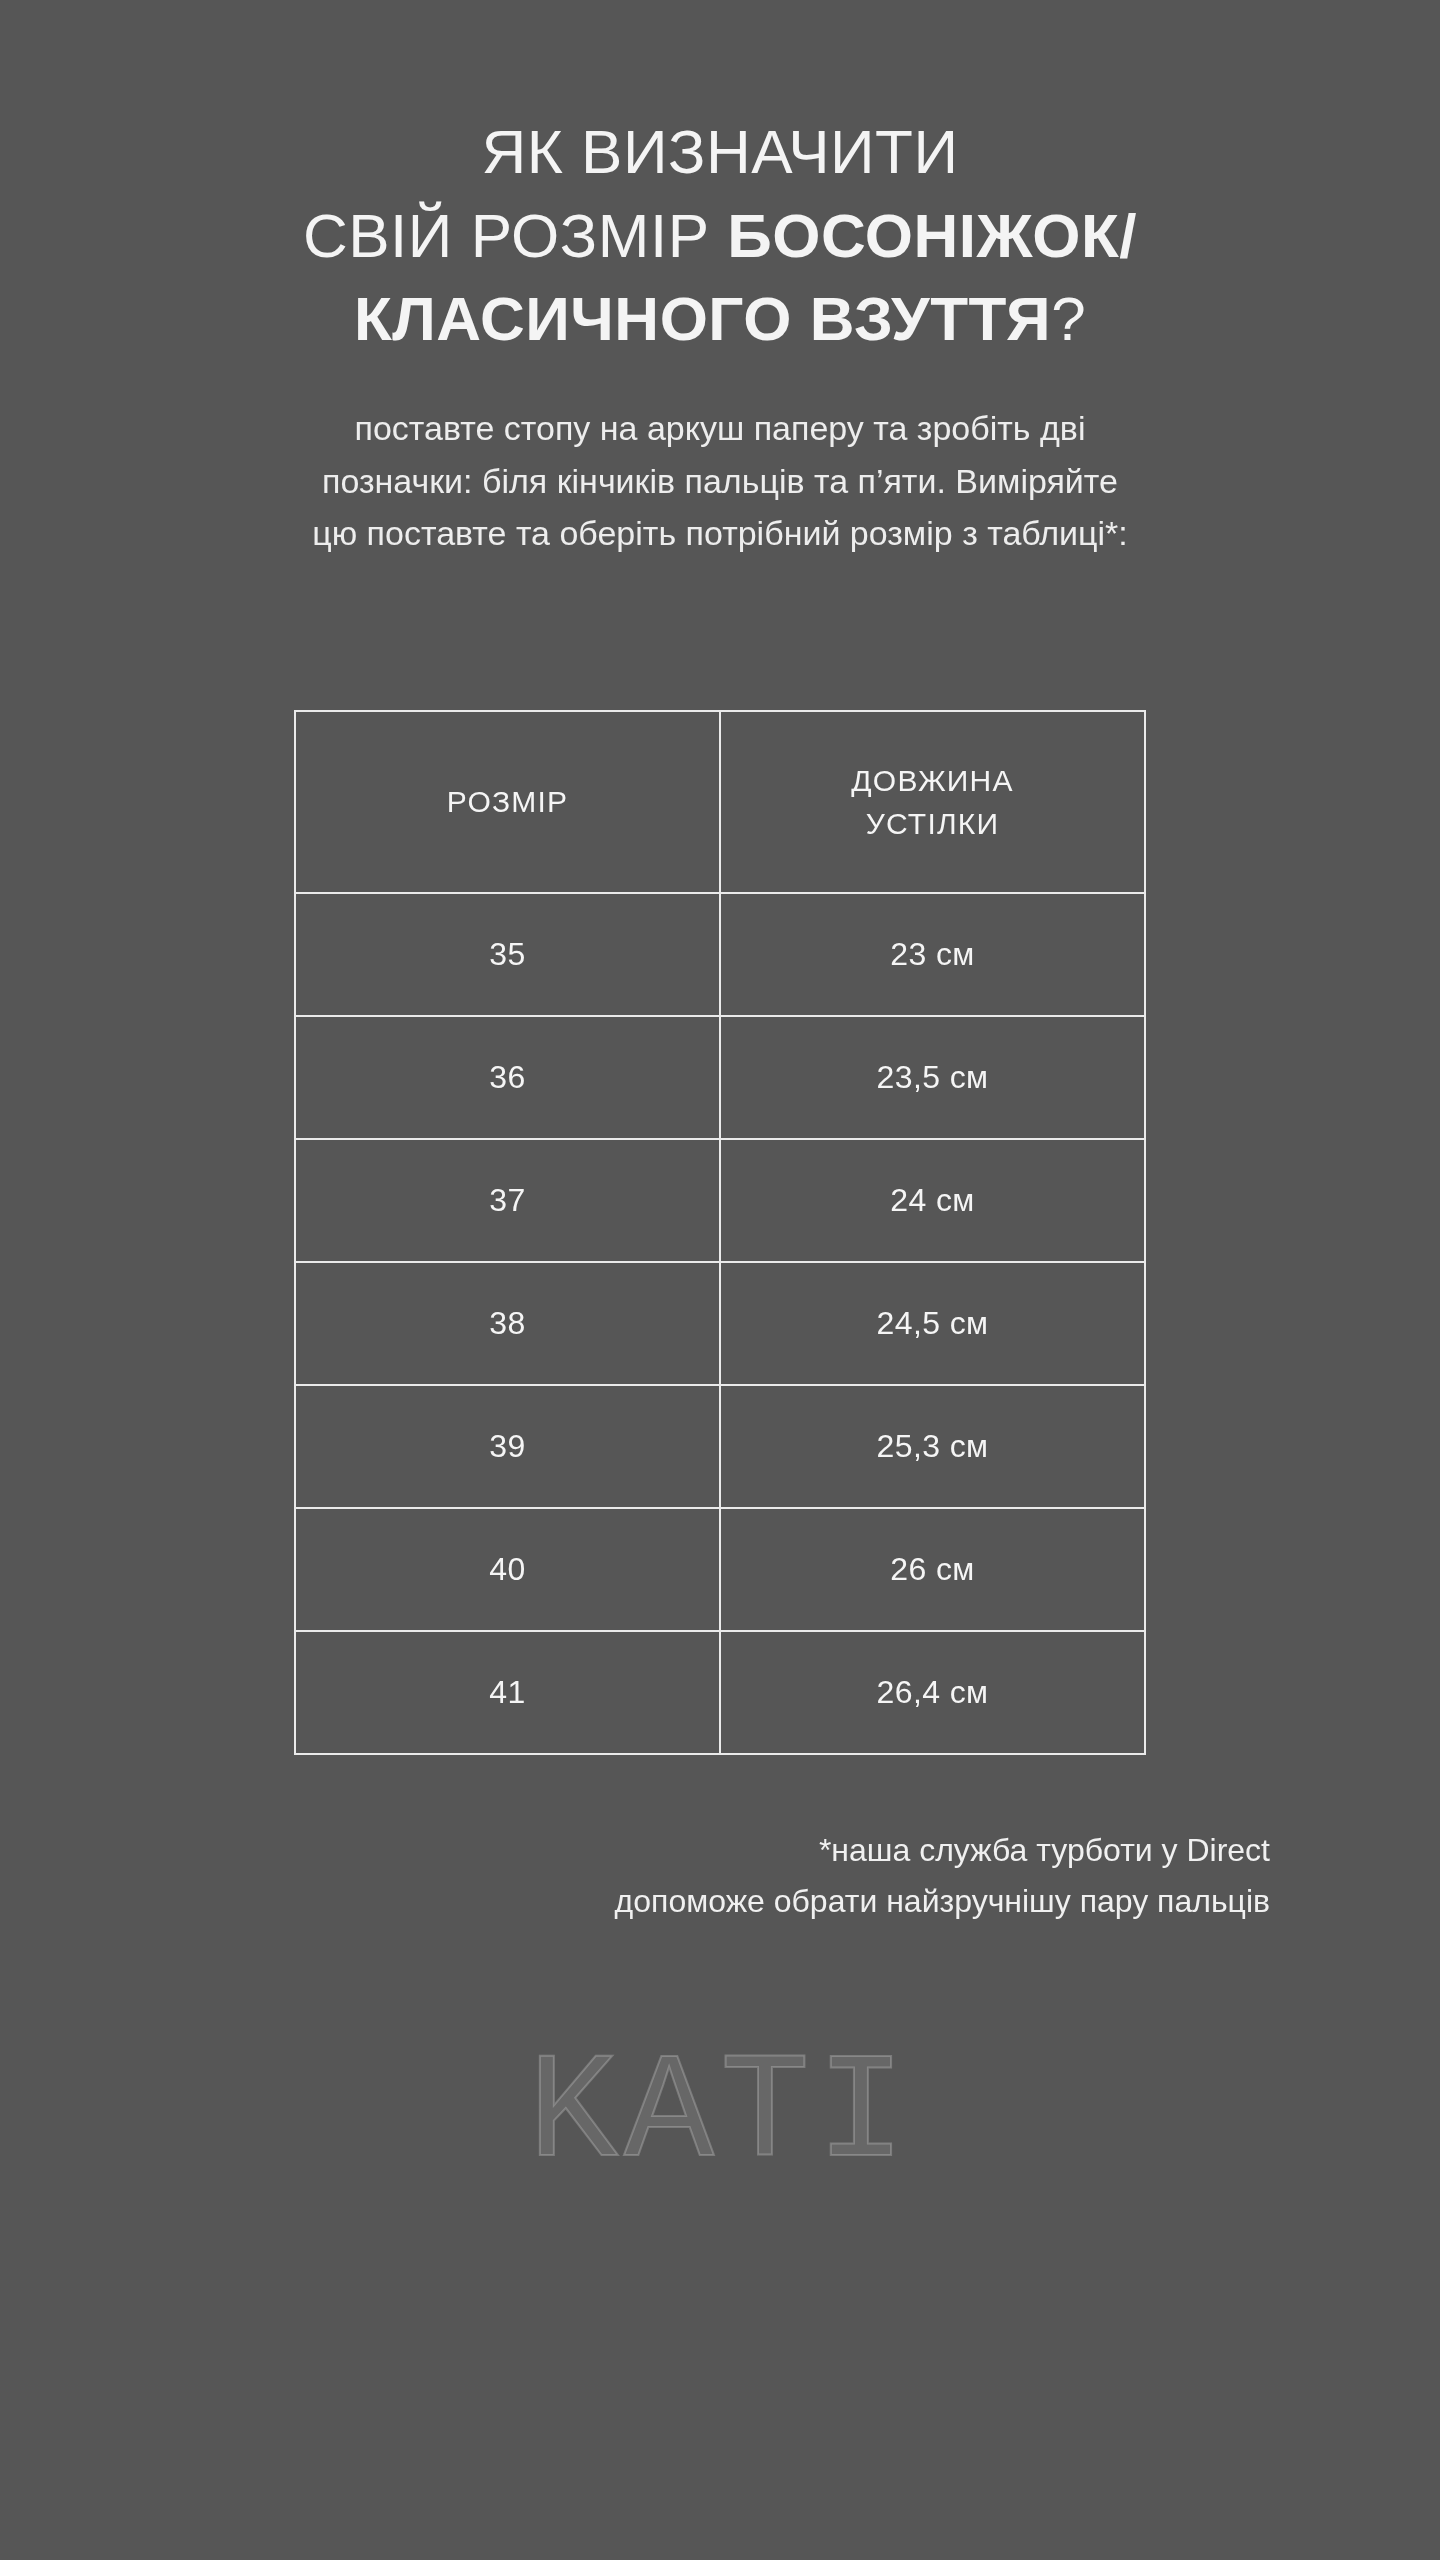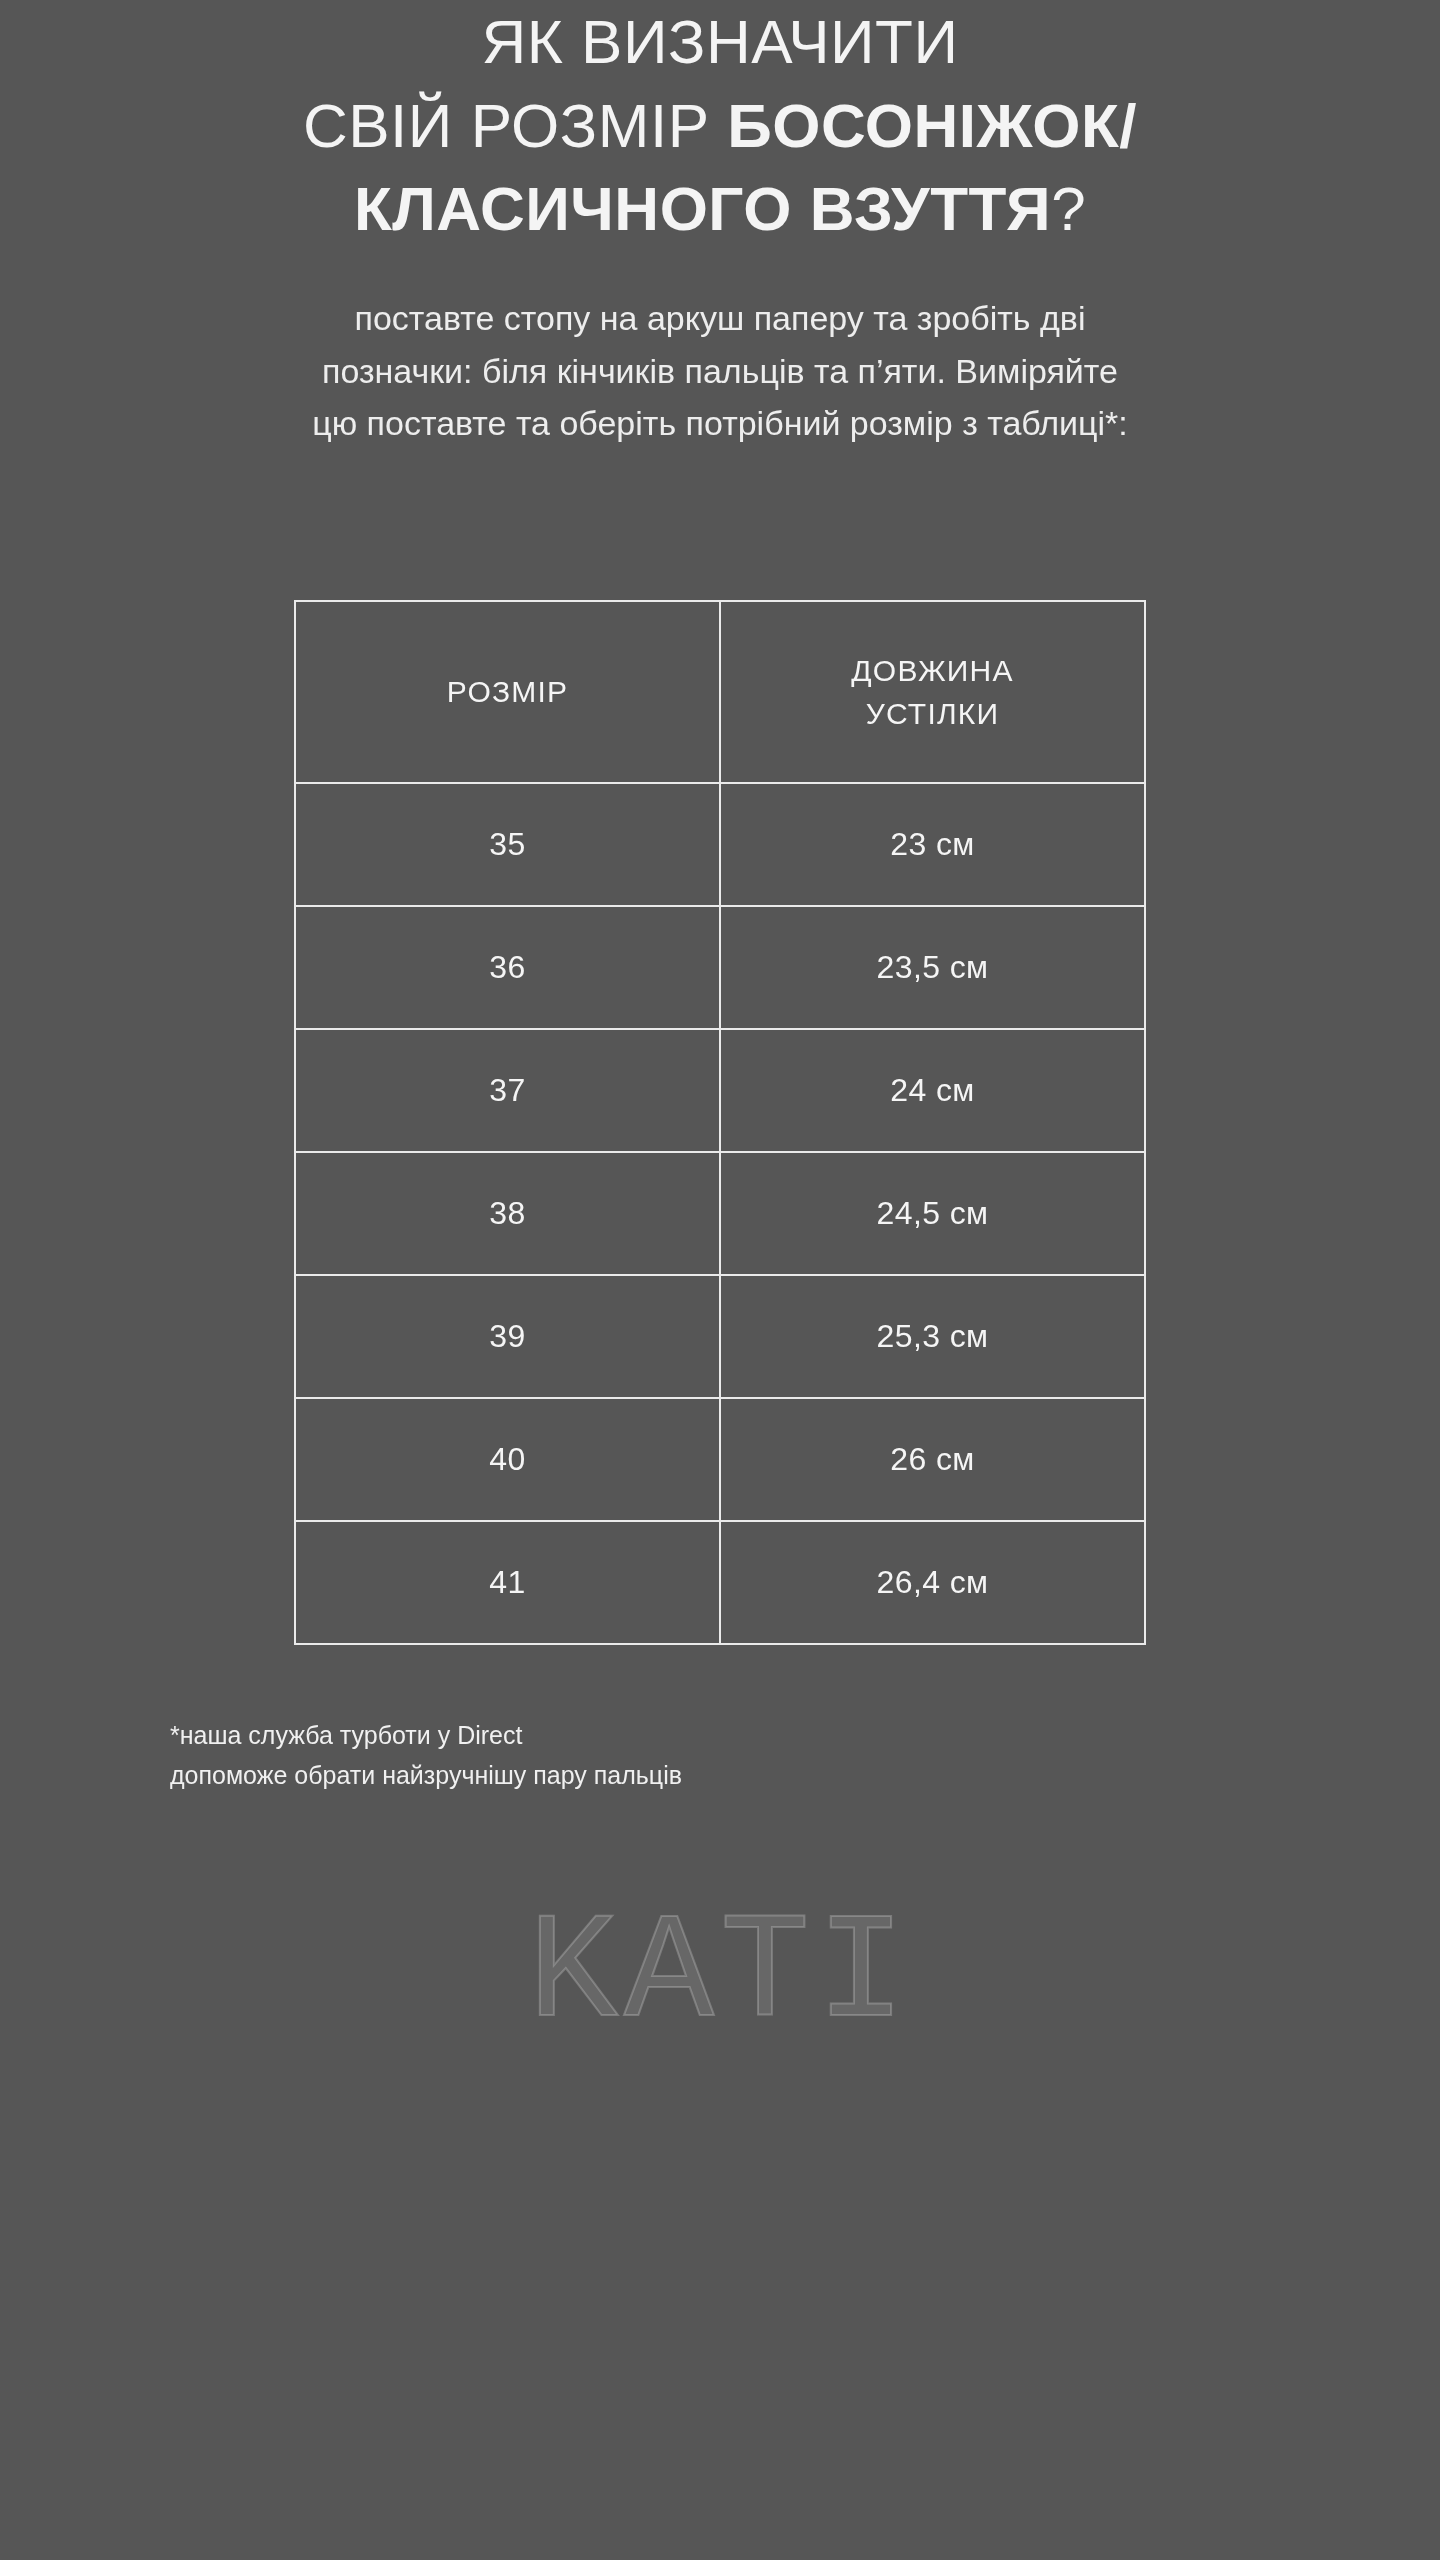--- a/index.html
+++ b/index.html
@@ -15,20 +15,21 @@
     overflow: hidden;
   }
   .page {
     width: 1440px;
     height: 2560px;
     position: relative;
     display: flex;
     flex-direction: column;
     align-items: center;
     box-sizing: border-box;
+    padding-top: 110px;
   }
 
   
   .heading {
     width: 1320px;
     text-align: center;
     font-size: 62px;
     line-height: 1.35;
     letter-spacing: 0.5px;
     font-weight: 400;
@@ -90,22 +91,22 @@
     letter-spacing: 0.4px;
     vertical-align: middle;
   }
   table.size-table col.c1 { width: 50%; }
   table.size-table col.c2 { width: 50%; }
 
   
   .footnote {
     margin-top: 70px;
     width: 1100px;
-    text-align: left;
-    font-size: 25px;
+    text-align: right;
+    font-size: 32px;
     line-height: 1.6;
     color: #f0f0f0;
   }
   .footnote-line {
     display: block;
     white-space: nowrap;
   }
 
   
   .logo {

